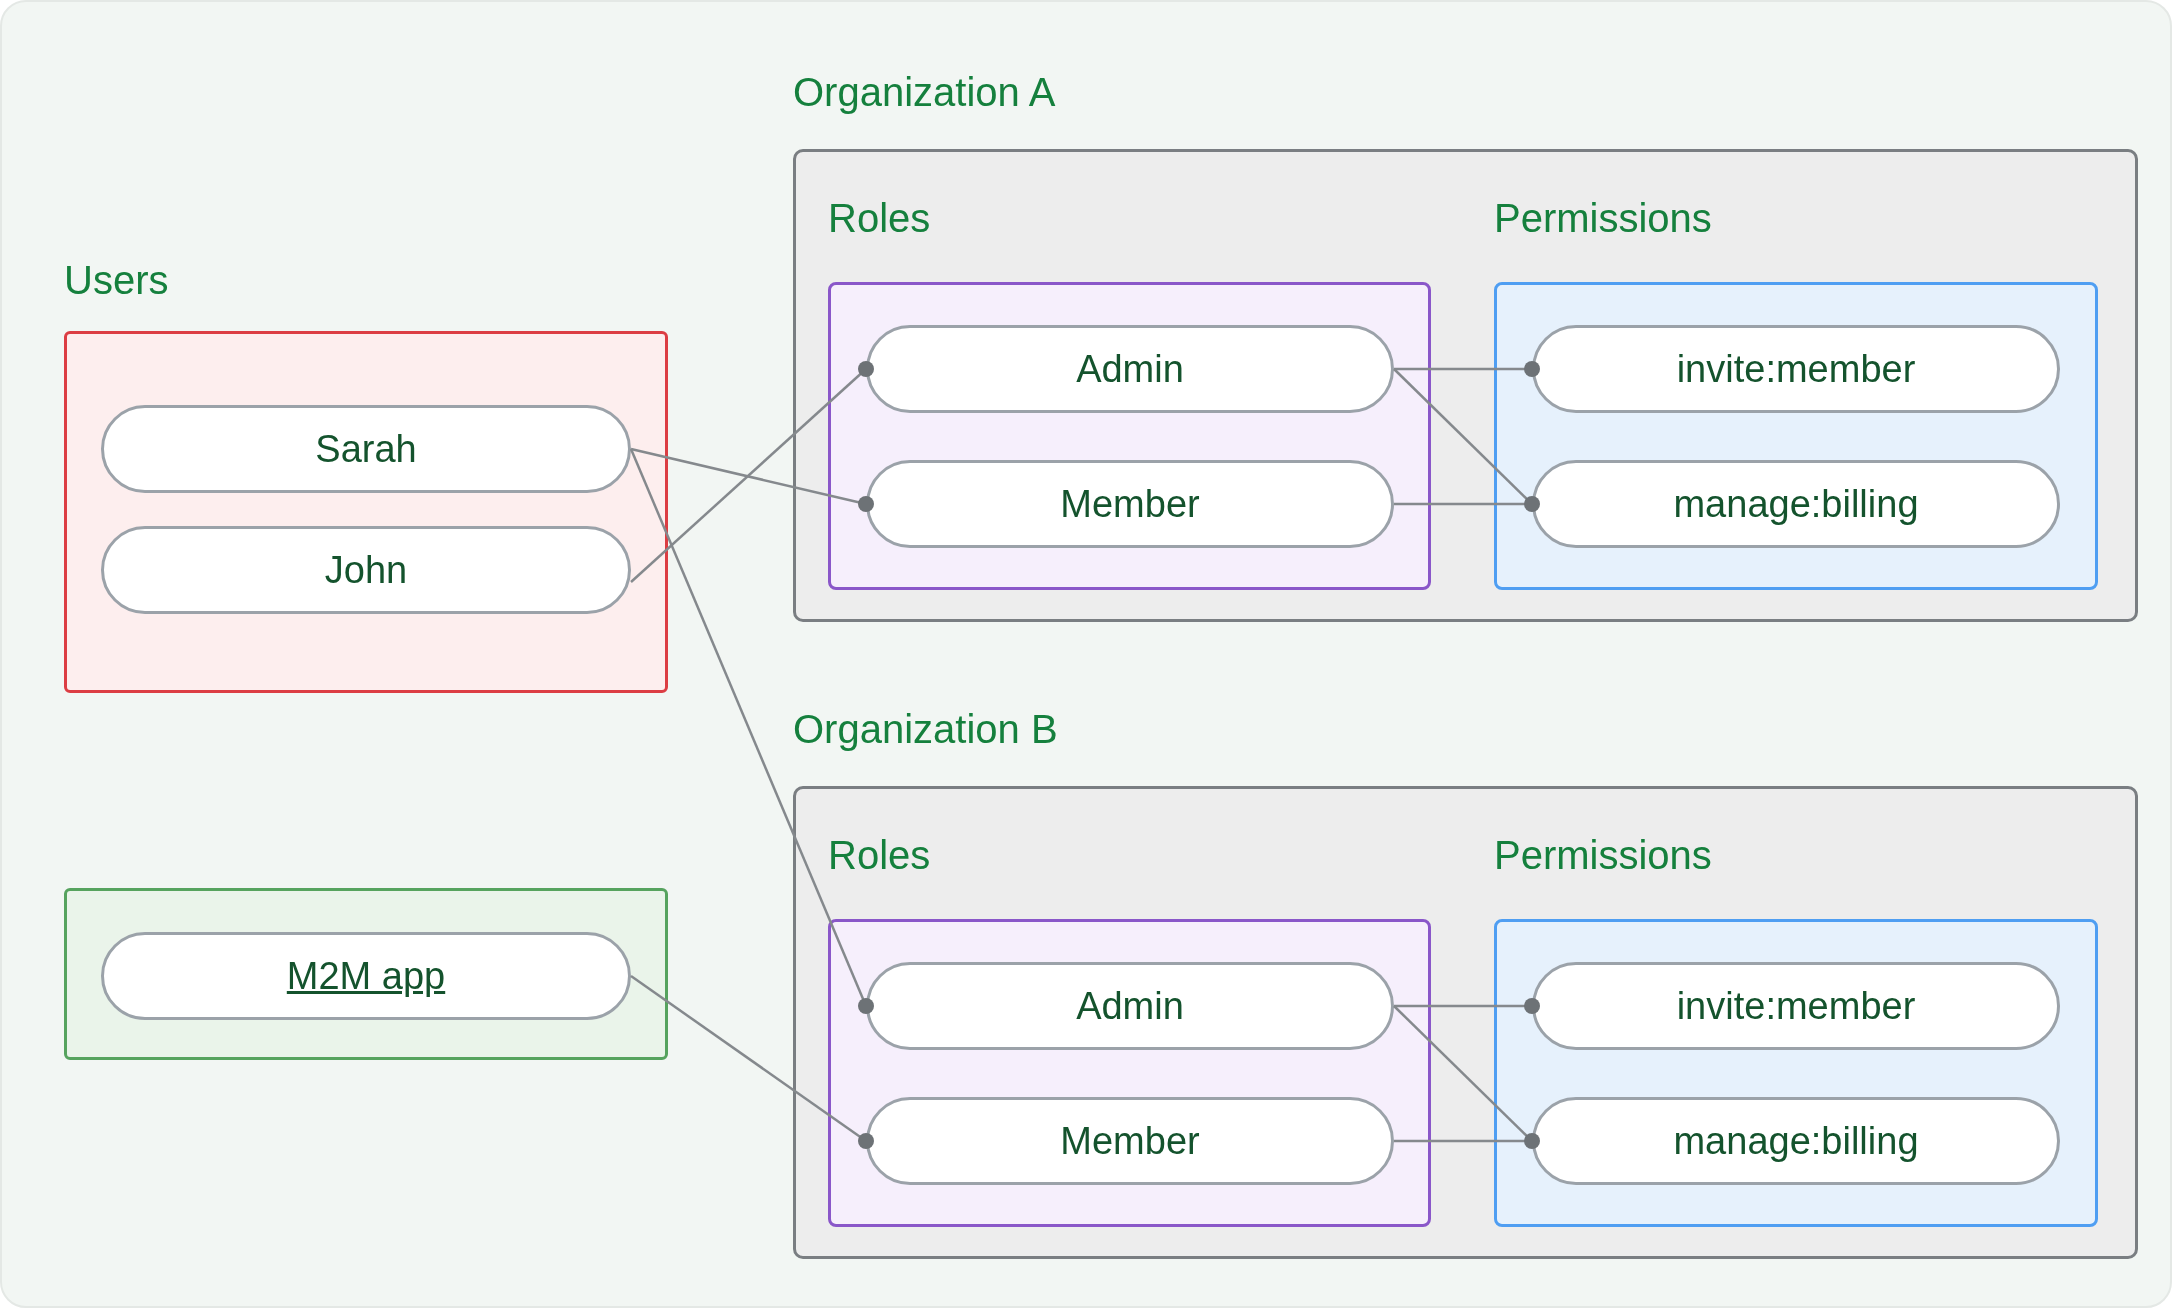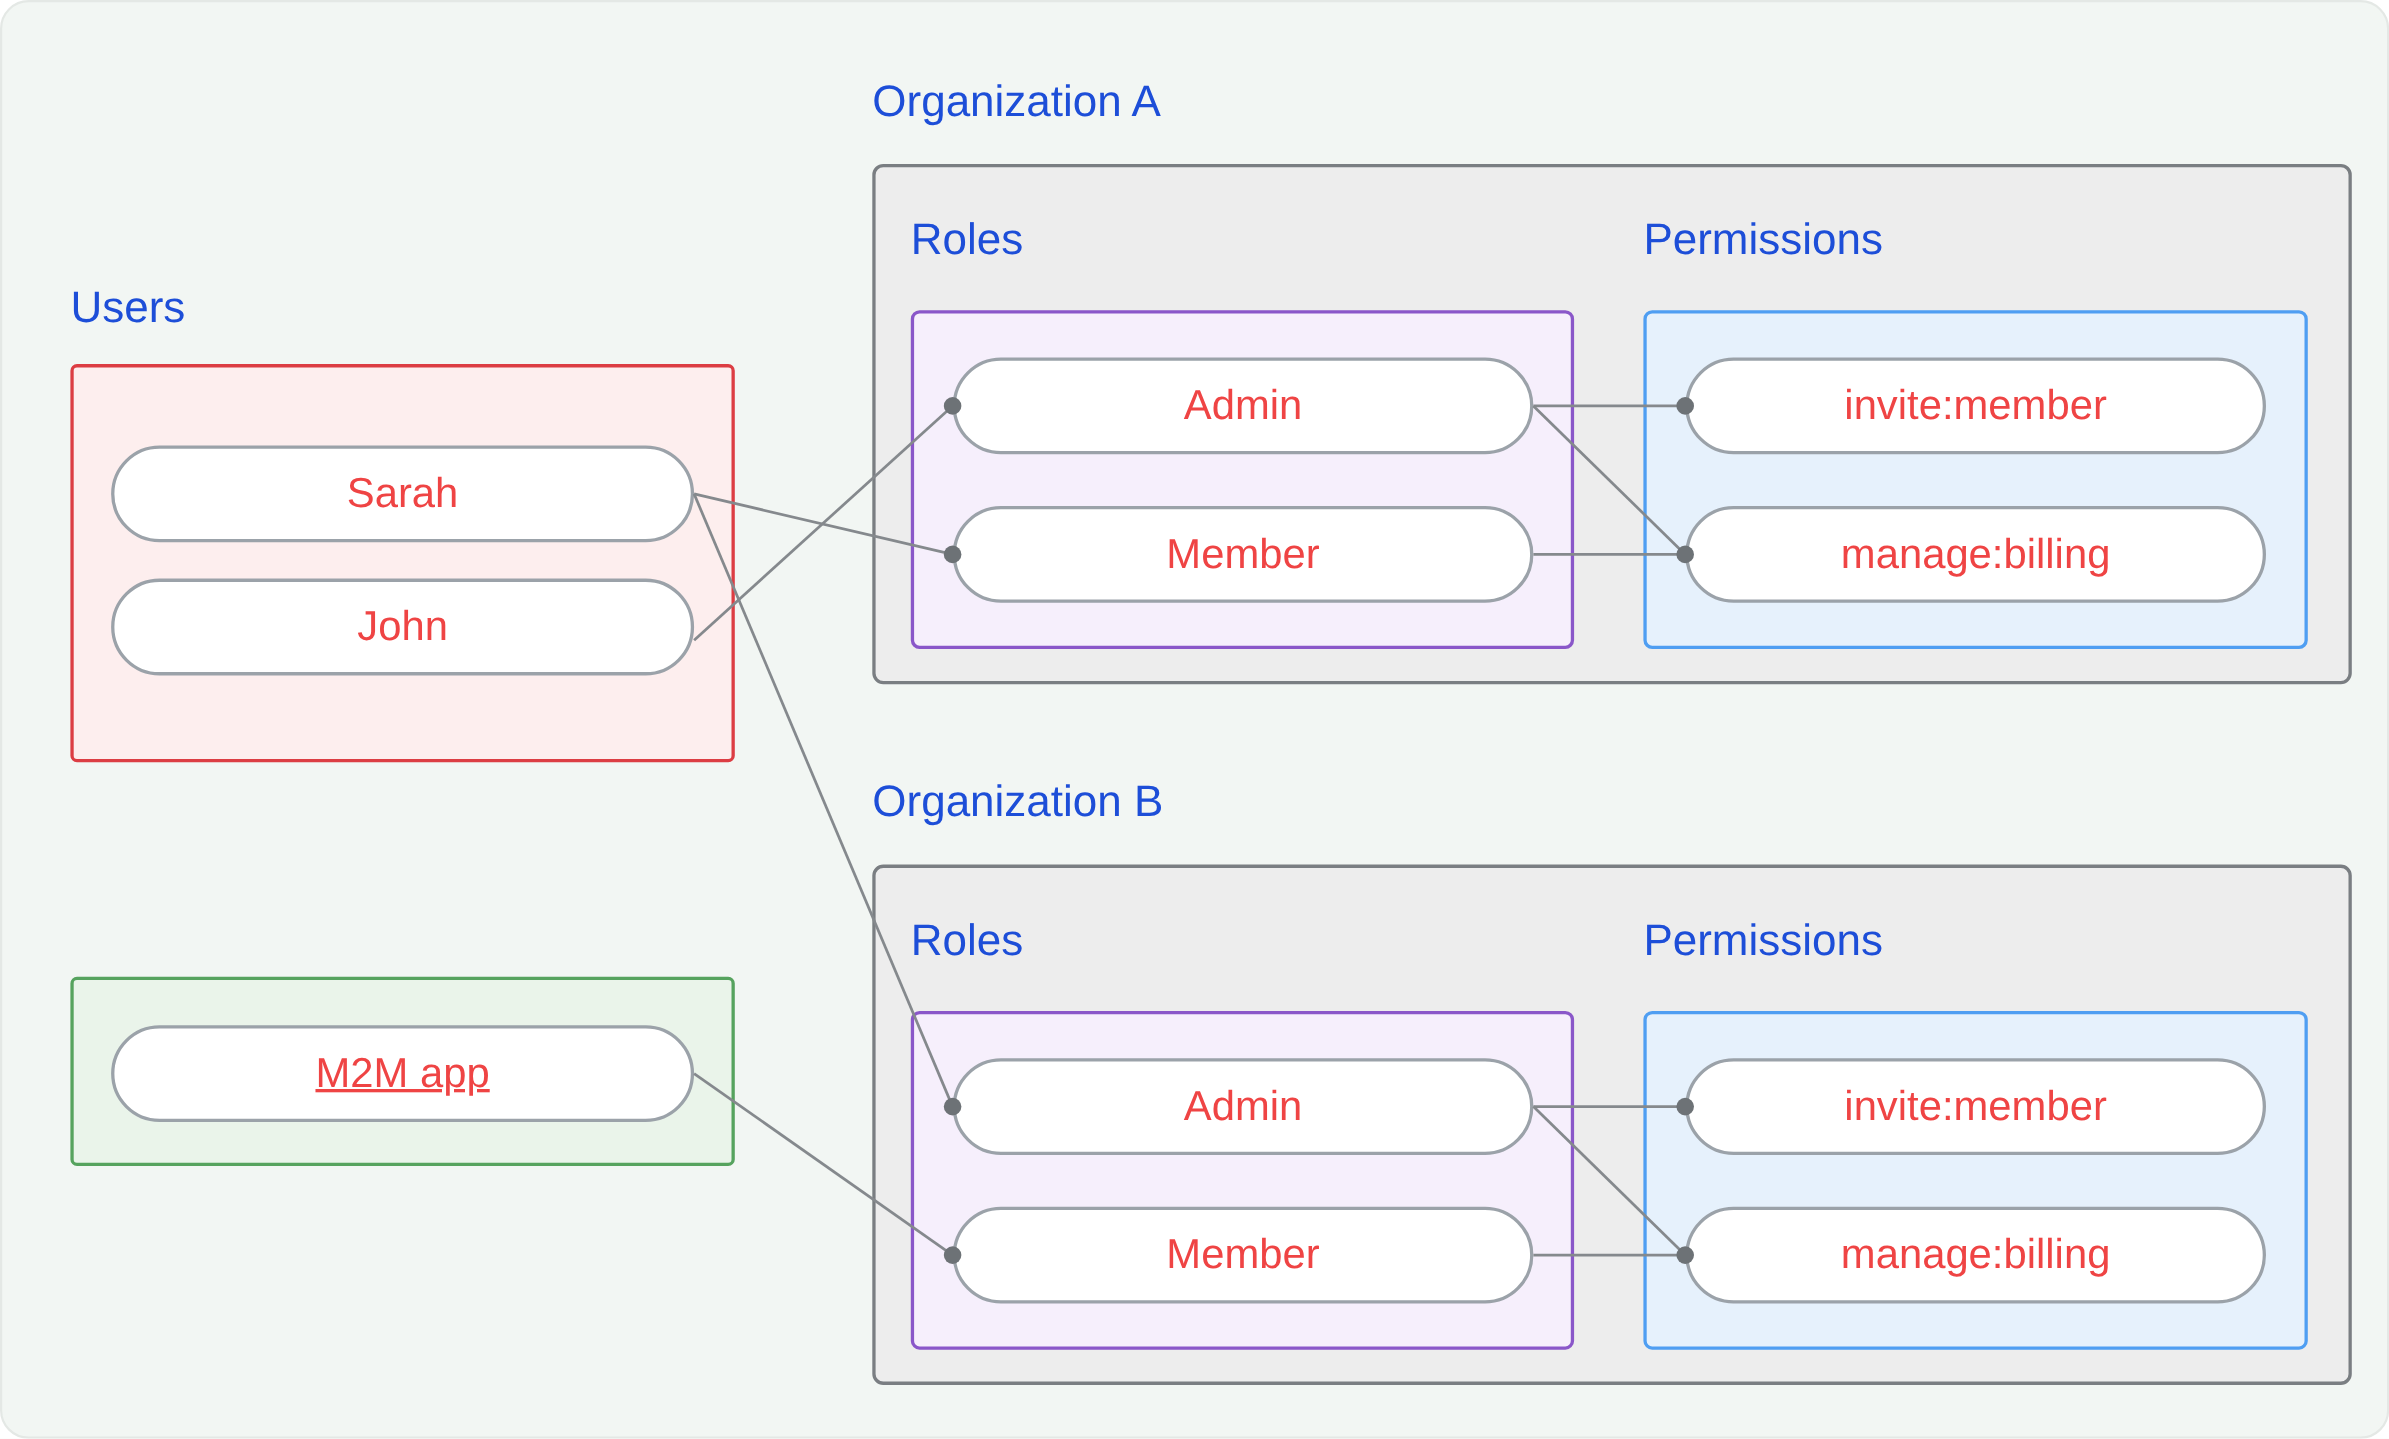--- a/index.html
+++ b/index.html
@@ -16,41 +16,41 @@
     box-sizing: border-box;
     background: #f2f6f3;
     border: 2px solid #e4e8e5;
     border-radius: 26px;
     overflow: hidden;
   }
   .heading {
     position: absolute;
     font-size: 40px;
     font-weight: 500;
-    color: #1d4ed8;
+    color: #15803d;
     white-space: nowrap;
     line-height: 1.1;
   }
   .gbox {
     position: absolute;
     box-sizing: border-box;
   }
   .pill {
     position: absolute;
     box-sizing: border-box;
     height: 88px;
     background: #ffffff;
     border: 3px solid #9ba2a9;
     border-radius: 44px;
     display: flex;
     align-items: center;
     justify-content: center;
     font-size: 38px;
     font-weight: 400;
-    color: #ef4444;
+    color: #14532d;
     white-space: nowrap;
   }
   svg.edges {
     position: absolute;
     left: 0;
     top: 0;
     pointer-events: none;
   }
 </style>
 </head>

